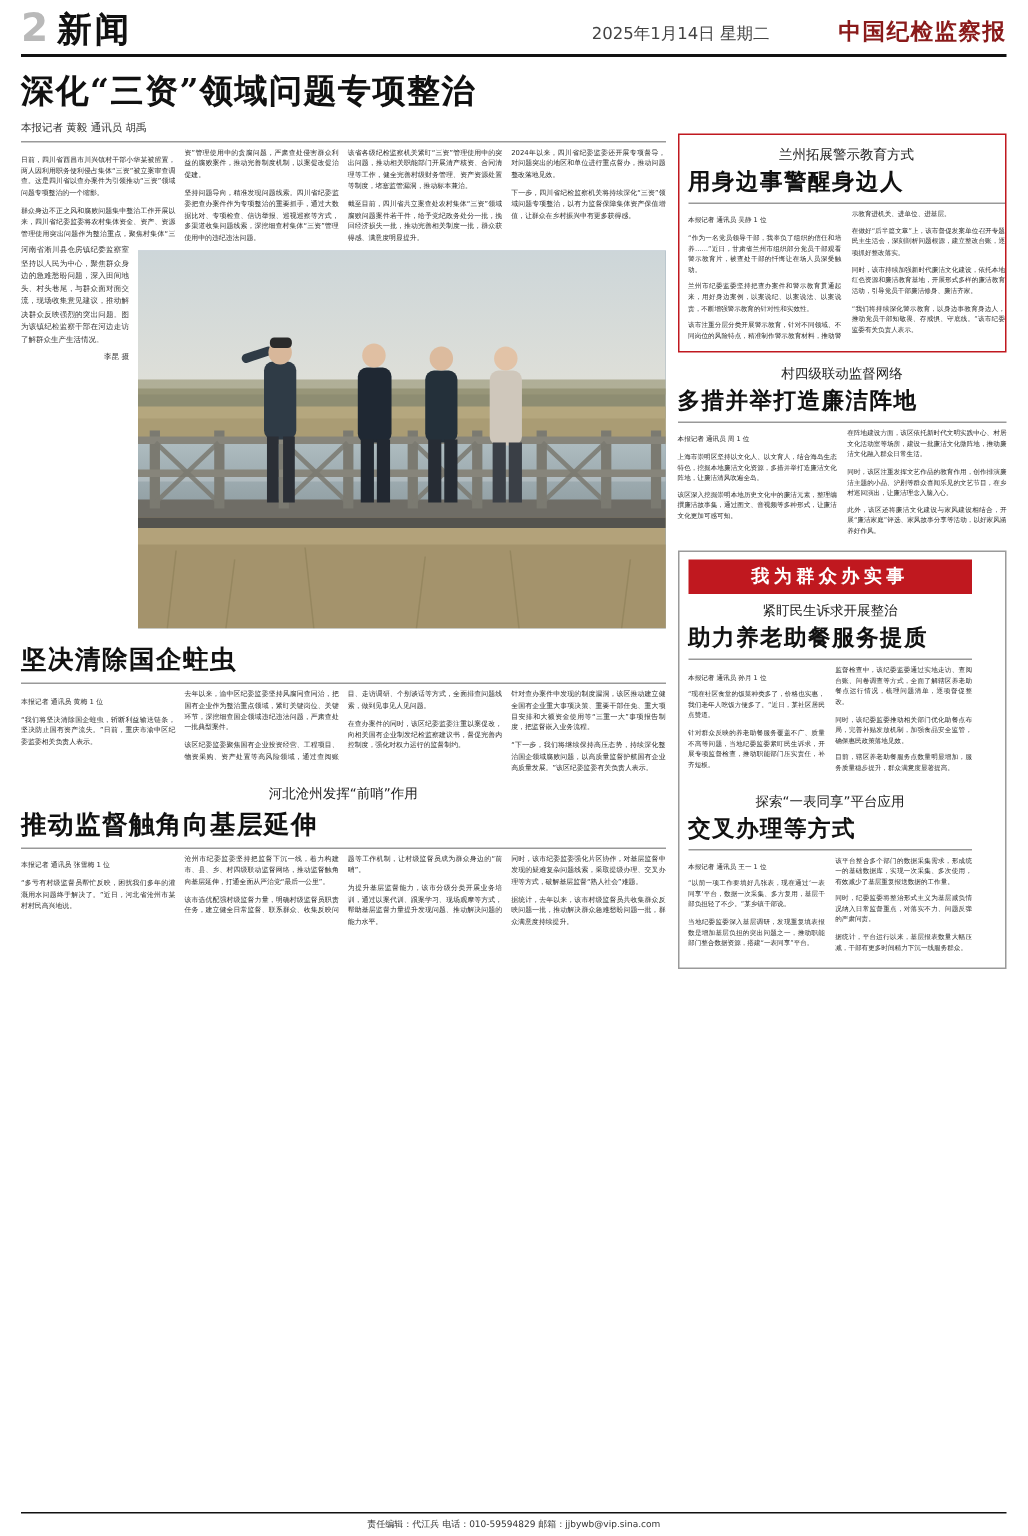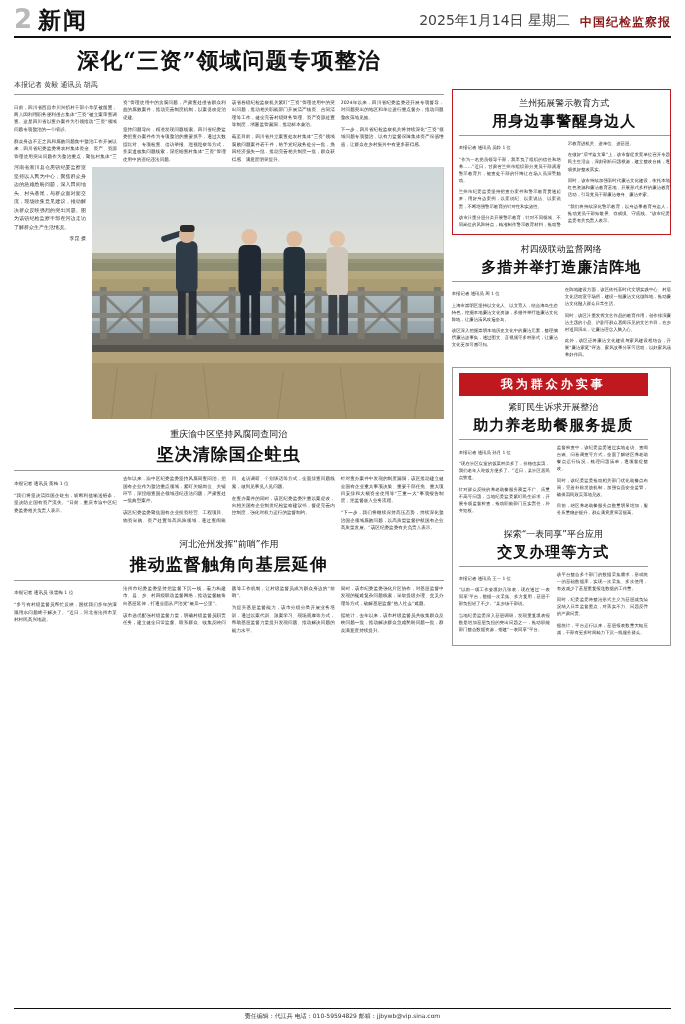--- a/index.html
+++ b/index.html
@@ -4,32 +4,32 @@
 <style>
   html,body{margin:0;padding:0;background:#fff;}
   body{width:685px;height:1024px;font-family:"DejaVu Sans","Liberation Sans",sans-serif;color:#111;}
   .page{position:relative;width:685px;height:1024px;box-sizing:border-box;padding:6px 14px 0 14px;}
 
   
   .masthead{display:flex;align-items:flex-end;border-bottom:2px solid #111;padding-bottom:4px;}
   .pagenum{font-size:26px;color:#b9b9b9;font-weight:bold;line-height:1;margin-right:6px;}
   .section{font-size:23px;font-weight:bold;letter-spacing:2px;line-height:1;}
   .mh-spacer{flex:1;}
-  .mh-date{font-size:14px;color:#444;margin-right:10px;padding-bottom:2px;}
-  .mh-logo{font-size:12px;font-weight:bold;color:#8a1a1a;letter-spacing:1px;padding-bottom:1px;
-           font-family:"DejaVu Serif","Liberation Serif",serif;}
+  .mh-date{font-size:11px;color:#444;margin-right:10px;padding-bottom:2px;}
+  .mh-logo{font-size:15px;font-weight:bold;color:#8a1a1a;letter-spacing:1px;padding-bottom:1px;
+           font-family:"DejaVu Serif","Liberation Serif",serif;margin-left:36px;}
 
   
   .cols{display:flex;gap:8px;margin-top:7px;height:952px;}
   .colL{width:435px;}
   .colR{width:222px;}
 
   
   .kicker{font-size:9px;text-align:center;color:#222;margin:2px 0 2px 0;}
-  .headline{font-size:22px;font-weight:bold;text-align:center;letter-spacing:1px;margin:1px 0 4px 0;
+  .headline{font-size:22px;font-weight:bold;text-align:left;letter-spacing:1px;margin:1px 0 4px 0;
             font-family:"DejaVu Serif","Liberation Serif",serif;}
   .headline.sm{font-size:17px;}
   .headline.xs{font-size:15px;}
   .byline{font-size:7px;color:#333;margin-bottom:3px;}
   .rule{border-top:1px solid #111;margin:4px 0;}
   .rule.thin{border-top:1px solid #999;}
 
   
   .body{font-size:4.6px;line-height:1.62;color:#2a2a2a;text-align:justify;
         font-family:"DejaVu Sans","Liberation Sans",sans-serif;word-break:break-all;}
@@ -186,21 +186,20 @@
               <line x1="120" y1="252" x2="114" y2="198"></line>
                 <line x1="190" y1="252" x2="196" y2="204"></line>
               <line x1="260" y1="252" x2="254" y2="200"></line>
                 <line x1="330" y1="252" x2="336" y2="206"></line>
             </g>
           </svg>
         </div>
       </div>
 
       <div style="margin-top:6px;">
-        <div class="kicker">重庆渝中区坚持风腐同查同治</div>
         <div class="headline sm">坚决清除国企蛀虫</div>
         <div class="rule thin"></div>
         <div class="body c4">
           <p>本报记者 通讯员 黄梅 1 位</p>
           <p>“我们将坚决清除国企蛀虫，斩断利益输送链条，坚决防止国有资产流失。”日前，重庆市渝中区纪委监委相关负责人表示。</p>
           <p>去年以来，渝中区纪委监委坚持风腐同查同治，把国有企业作为整治重点领域，紧盯关键岗位、关键环节，深挖细查国企领域违纪违法问题，严肃查处一批典型案件。</p>
           <p>该区纪委监委聚焦国有企业投资经营、工程项目、物资采购、资产处置等高风险领域，通过查阅账目、走访调研、个别谈话等方式，全面排查问题线索，做到见事见人见问题。</p>
           <p>在查办案件的同时，该区纪委监委注重以案促改，向相关国有企业制发纪检监察建议书，督促完善内控制度，强化对权力运行的监督制约。</p>
           <p>针对查办案件中发现的制度漏洞，该区推动建立健全国有企业重大事项决策、重要干部任免、重大项目安排和大额资金使用等“三重一大”事项报告制度，把监督嵌入业务流程。</p>
           <p>“下一步，我们将继续保持高压态势，持续深化整治国企领域腐败问题，以高质量监督护航国有企业高质量发展。”该区纪委监委有关负责人表示。</p>

